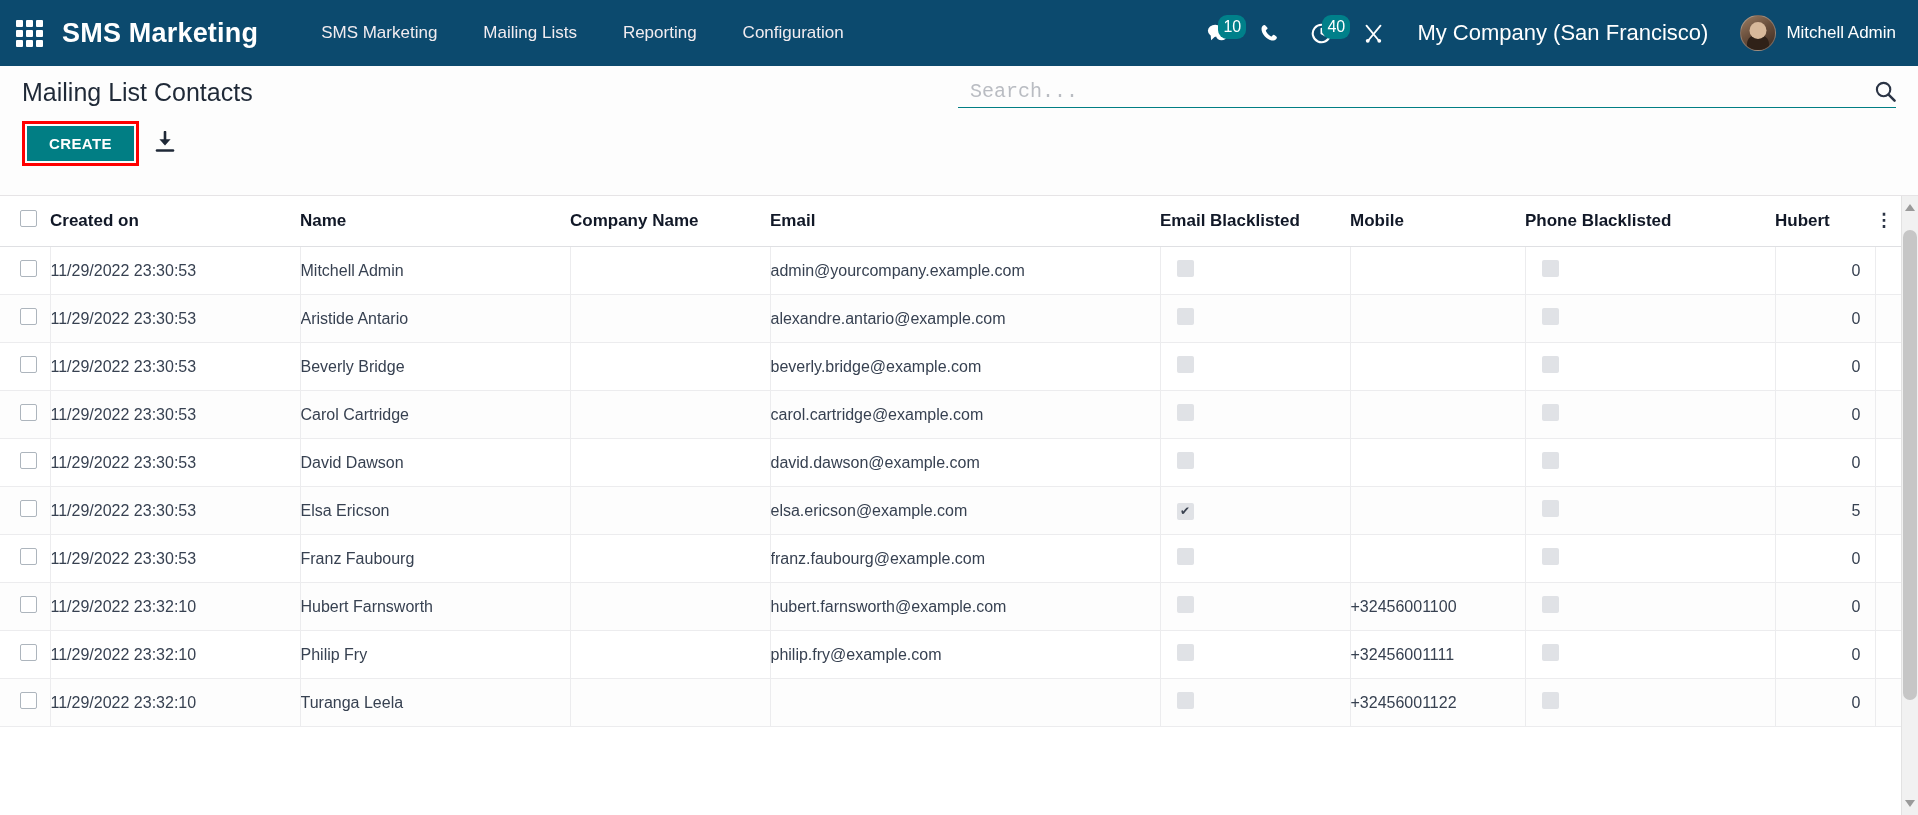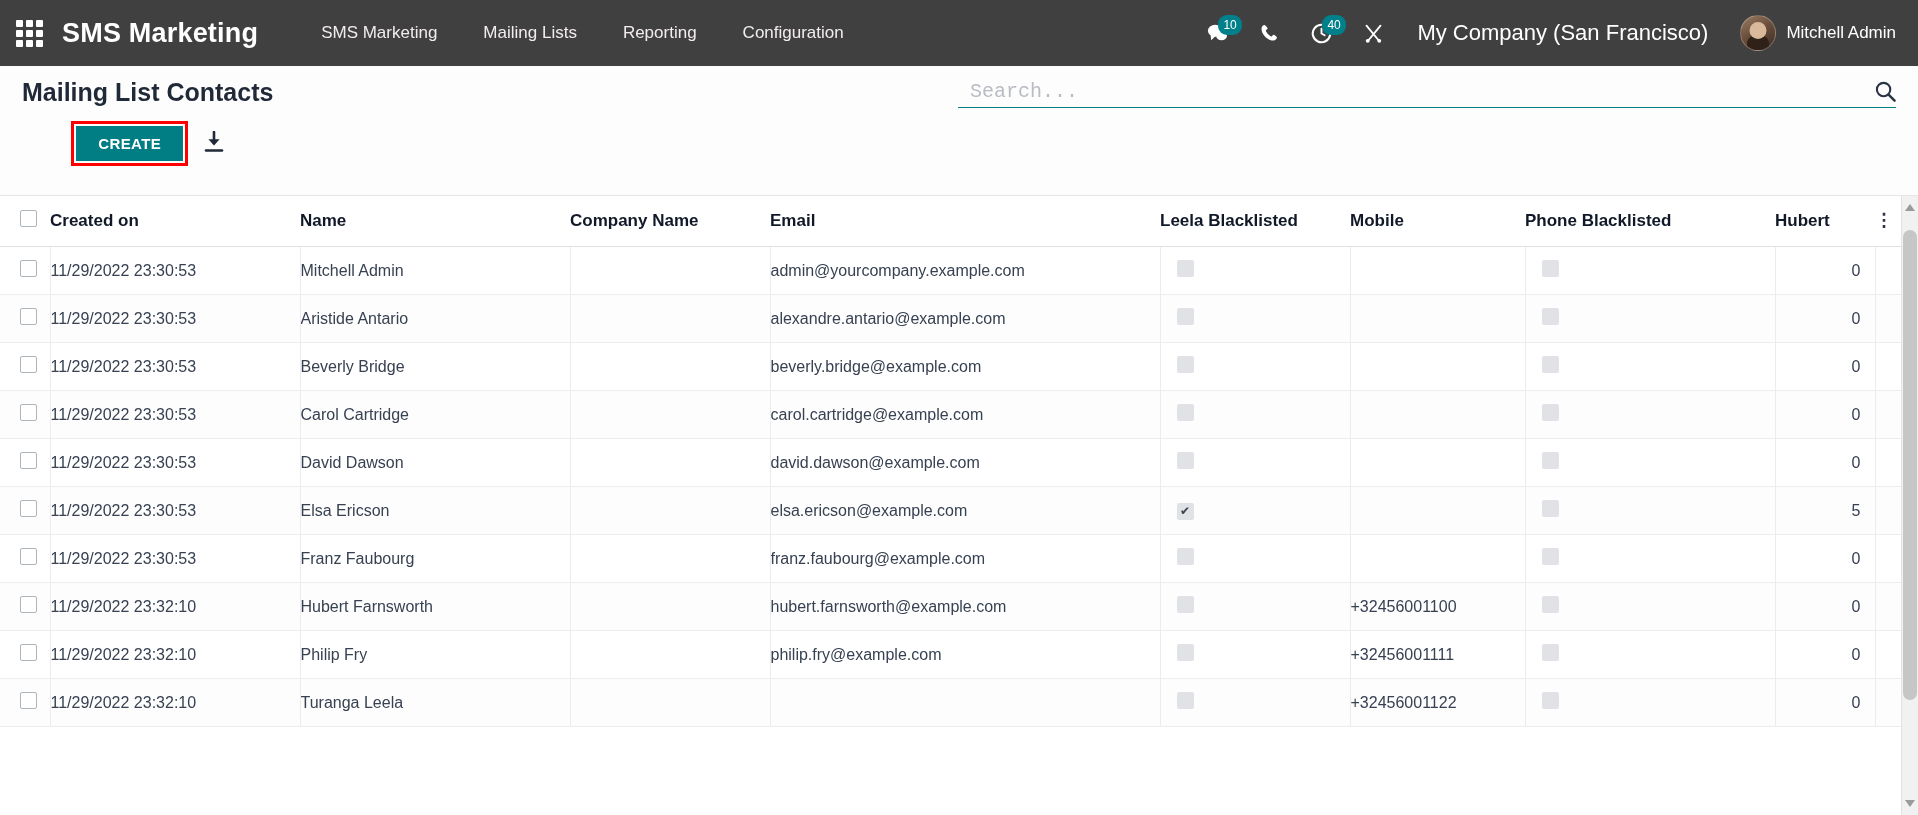--- a/index.html
+++ b/index.html
@@ -6,21 +6,21 @@
   html, body {
     width: 1918px; height: 815px;
     font-family: "Liberation Sans", sans-serif;
     background: #ffffff;
     overflow: hidden;
   }
 
   
   .navbar {
     height: 66px;
-    background: #404040;
+    background: #0c4a6e;
     display: flex;
     align-items: center;
     padding: 0 22px 0 12px;
     color: #ffffff;
     position: relative;
   }
   .apps-grid {
     width: 34px; height: 34px;
     display: grid;
     grid-template-columns: repeat(3, 7px);
@@ -59,21 +59,21 @@
     width: 52px; height: 40px;
     display: flex; align-items: center; justify-content: center;
     cursor: pointer;
     color: #ffffff;
   }
   .badge {
     position: absolute;
     top: 2px; left: 27px;
     background: #00808a;
     color: #ffffff;
-    font-size: 12px;
+    font-size: 16px;
     line-height: 1;
     padding: 4px 5px 4px 5px;
     border-radius: 9px;
     min-width: 22px;
     text-align: right;
     font-weight: normal;
   }
   .company-name {
     font-size: 22px;
     color: #ffffff;
@@ -124,25 +124,25 @@
     position: relative;
     height: 130px;
   }
   .cp-left {
     position: absolute;
     left: 22px; top: 12px;
   }
   .page-title {
     font-size: 25px;
     color: #1f2937;
-    font-weight: bold;
+    font-weight: normal;
     margin-bottom: 14px;
     white-space: nowrap;
   }
-  .cp-actions { display: flex; align-items: center; gap: 10px; justify-content: center; }
+  .cp-actions { display: flex; align-items: center; gap: 10px; }
   .create-wrap {
     border: 3px solid #ff0000;
     padding: 2px;
     display: inline-block;
     line-height: 0;
   }
   .btn-create {
     background: #017e84;
     color: #ffffff;
     border: none;
@@ -499,21 +499,21 @@
   <table class="list">
     <thead>
       <tr>
         <th class="c-check">
           <span class="row-check"></span>
         </th>
         <th class="c-created">Created on</th>
         <th class="c-name">Name</th>
         <th class="c-company">Company Name</th>
         <th class="c-email">Email</th>
-        <th class="c-eblack">Leela Blacklisted</th>
+        <th class="c-eblack">Email Blacklisted</th>
         <th class="c-mobile">Mobile</th>
         <th class="c-pblack">Phone Blacklisted</th>
         <th class="c-bounce">Hubert</th>
         <th class="c-opt">
           <span class="dots">⋮</span>
         </th>
       </tr>
     </thead>
     <tbody id="tbody">
         <tr>

